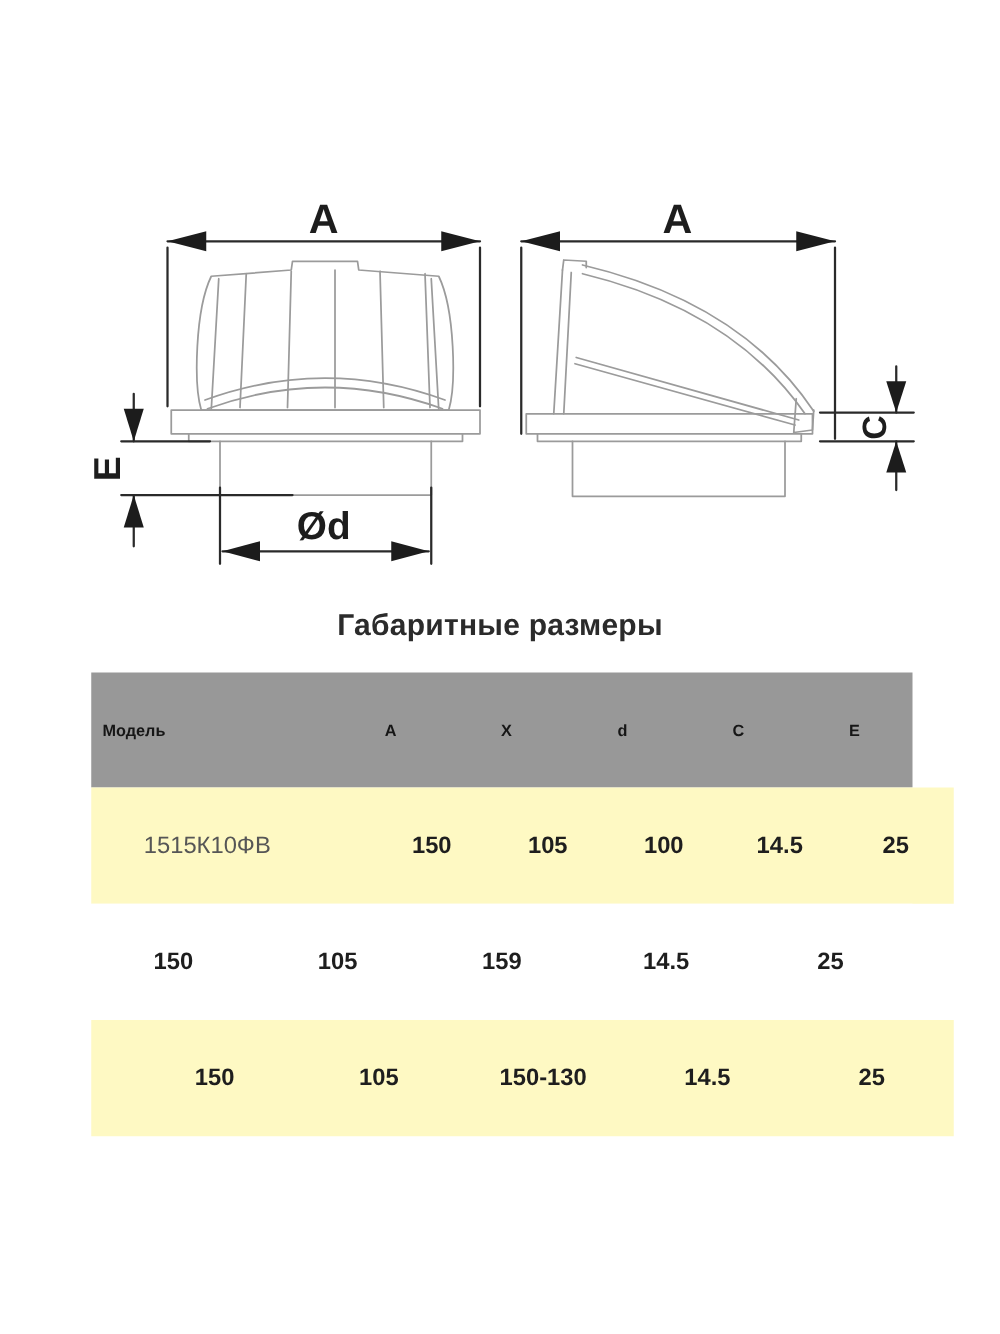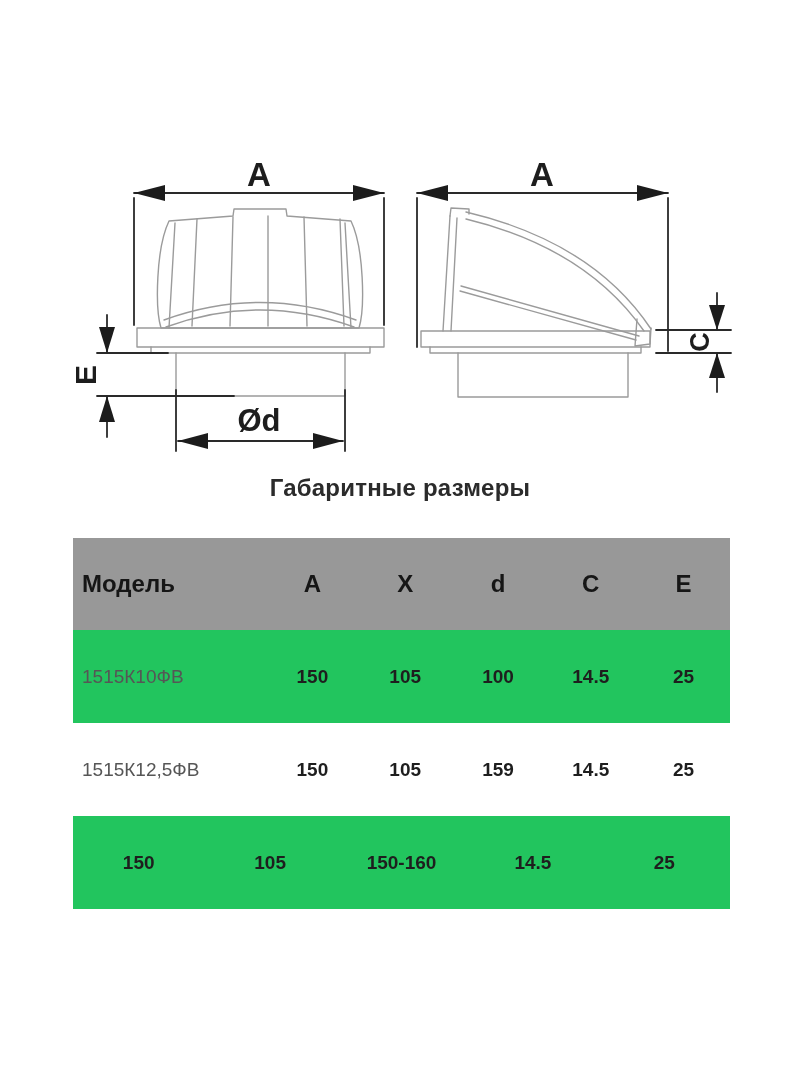--- a/index.html
+++ b/index.html
@@ -3,32 +3,32 @@
 <meta charset="utf-8">
 <style>
   html,body{margin:0;padding:0;background:#ffffff;}
   .canvas{
     position:relative;width:800px;height:1067px;background:#ffffff;
     font-family:"Liberation Sans", sans-serif;overflow:hidden;
   }
   .diagram-svg{position:absolute;left:0;top:0;}
   .dim-text{font-family:"Liberation Sans", sans-serif;font-weight:600;fill:#1d1d1d;}
   .page-title{
-    position:absolute;left:0;top:474px;width:800px;text-align:center;
+    position:absolute;left:0;top:487px;width:800px;text-align:center;
     font-size:24px;font-weight:bold;color:#2b2b2b;letter-spacing:.2px;
   }
   .dim-table{position:absolute;left:73px;top:538px;width:657px;}
   .t-row{display:flex;align-items:center;width:100%;}
   .t-head{height:92px;background:#989898;}
   .t-body{height:93px;}
-  .t-alt{background:#22c55e;}
+  .t-alt{background:#fef9c3;padding-left:33px;}
   .t-plain{background:#ffffff;}
   .c-model{width:193px;box-sizing:border-box;padding-left:9px;}
   .c-num{flex:1;text-align:center;}
-  .t-head .c-model,.t-head .c-num{font-weight:bold;font-size:24px;color:#161616;}
+  .t-head .c-model,.t-head .c-num{font-weight:bold;font-size:13px;color:#161616;}
   .t-body .c-model{font-size:19px;color:#565656;}
   .t-body .c-num{font-size:19px;font-weight:bold;color:#1e1e1e;}
 </style>
 </head>
 <body>
 
 <div class="canvas">
 
   <svg class="diagram-svg" width="800" height="475" viewBox="0 0 800 475">
 
@@ -126,30 +126,29 @@
     <div class="t-row t-body t-alt">
       <div class="c-model">1515К10ФВ</div>
       <div class="c-num">150</div>
       <div class="c-num">105</div>
       <div class="c-num">100</div>
       <div class="c-num">14.5</div>
       <div class="c-num">25</div>
     </div>
 
     <div class="t-row t-body t-plain">
-      <div class="c-model">1515К12,5ФВ</div>
       <div class="c-num">150</div>
       <div class="c-num">105</div>
       <div class="c-num">159</div>
       <div class="c-num">14.5</div>
       <div class="c-num">25</div>
     </div>
 
     <div class="t-row t-body t-alt">
       <div class="c-num">150</div>
       <div class="c-num">105</div>
-      <div class="c-num">150-160</div>
+      <div class="c-num">150-130</div>
       <div class="c-num">14.5</div>
       <div class="c-num">25</div>
     </div>
 
   </div>
 </div>
 
 </body></html>

